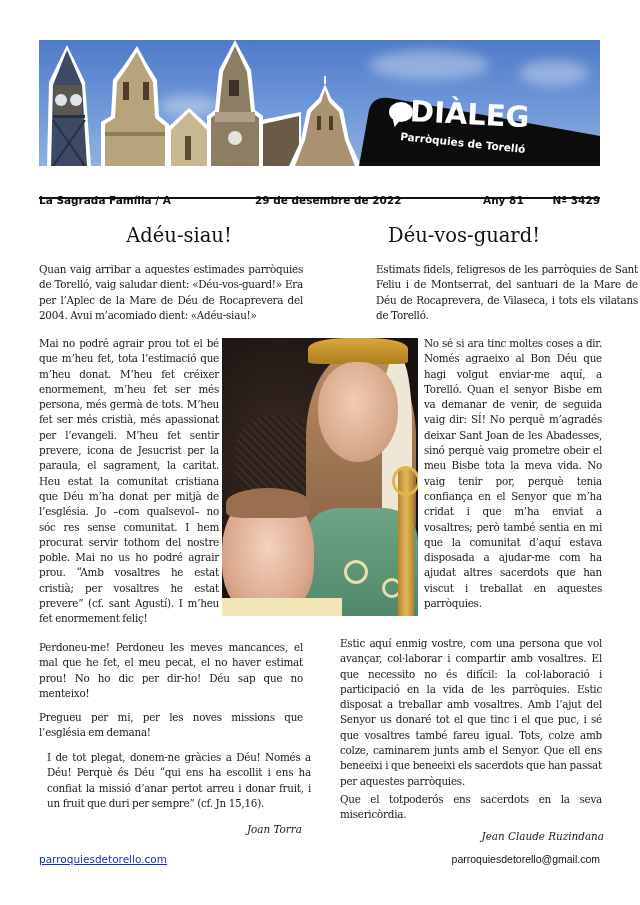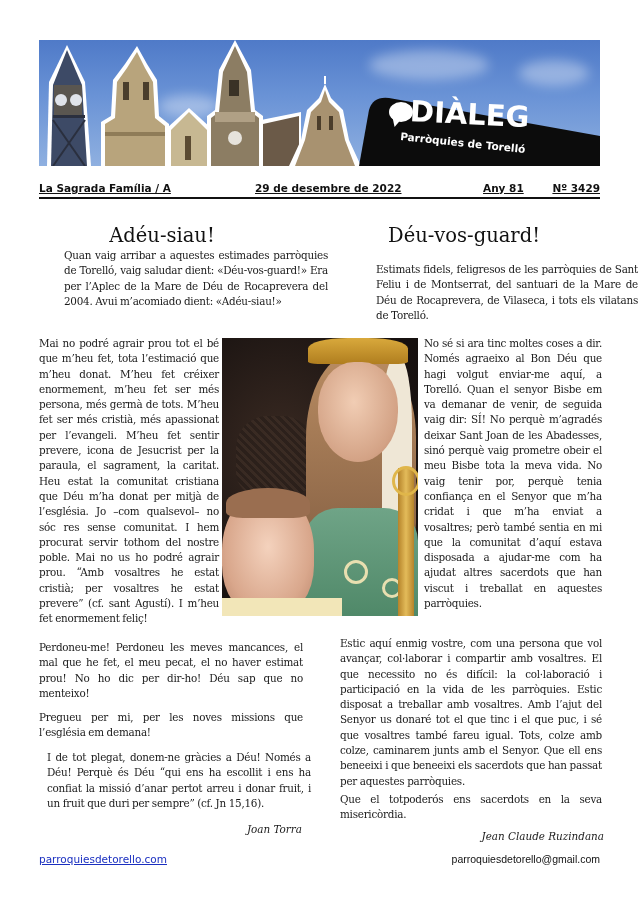--- a/index.html
+++ b/index.html
@@ -32,21 +32,21 @@
       position: absolute; left: 12px; top: 32px;
       font-family: "DejaVu Sans", sans-serif; font-weight: bold; font-size: 10.5px;
       color: #ffffff; transform: rotate(6deg); transform-origin: left top;
     }
 
     
     .infobar {
       position: absolute; left: 39px; top: 178px; width: 561px; height: 16px;
       font-family: "DejaVu Sans", sans-serif; font-weight: bold; font-size: 10.5px; color: #111;
     }
-    .infobar span { position: absolute; top: 4px; white-space: nowrap; text-decoration: underline; }
+    .infobar span { position: absolute; top: 16px; white-space: nowrap; }
     .rule { position: absolute; left: 39px; top: 197px; width: 561px; height: 2px; background: #111; }
 
     
     .title { position: absolute; top: 224px; font-size: 19.5px; font-weight: normal; text-align: center; color: #111; white-space: nowrap; }
 
     
     .p {
       position: absolute; font-size: 10.4px; line-height: 15.3px; text-align: justify;
       color: #1a1a1a; letter-spacing: -0.25px; word-spacing: -0.3px;
     }
@@ -136,22 +136,22 @@
 </div>
 
 <div class="infobar">
   <span style="left:0;">La Sagrada Família / A</span>
   <span style="left:216px;">29 de desembre de 2022</span>
   <span style="left:444px;">Any 81</span>
   <span style="right:0;">Nº 3429</span>
 </div>
 <div class="rule"></div>
 
-<h2 class="title" style="left:22px; width:280px;">Adéu-siau!</h2>
-<p class="p" style="left:39px; top:248px; width:264px;margin-left:25px;">Quan vaig arribar a aquestes estimades parròquies de Torelló, vaig saludar dient: «Déu-vos-guard!» Era per l’Aplec de la Mare de Déu de Rocaprevera del 2004. Avui m’acomiado dient: «Adéu-siau!»</p>
+<h2 class="title" style="left:39px; width:280px;">Adéu-siau!</h2>
+<p class="p" style="left:39px; top:262px; width:264px;">Quan vaig arribar a aquestes estimades parròquies de Torelló, vaig saludar dient: «Déu-vos-guard!» Era per l’Aplec de la Mare de Déu de Rocaprevera del 2004. Avui m’acomiado dient: «Adéu-siau!»</p>
 <p class="p" style="left:39px; top:336px; width:180px;">Mai no podré agrair prou tot el bé que m’heu fet, tota l’estimació que m’heu donat. M’heu fet créixer enormement, m’heu fet ser més persona, més germà de tots. M’heu fet ser més cristià, més apassionat per l’evangeli. M’heu fet sentir prevere, icona de Jesucrist per la paraula, el sagrament, la caritat. Heu estat la comunitat cristiana que Déu m’ha donat per mitjà de l’església. Jo –com qualsevol– no sóc res sense comunitat. I hem procurat servir tothom del nostre poble. Mai no us ho podré agrair prou. “Amb vosaltres he estat cristià; per vosaltres he estat prevere” (cf. sant Agustí). I m’heu fet enormement feliç!</p>
 <p class="p" style="left:39px; top:640px; width:264px;">Perdoneu-me! Perdoneu les meves mancances, el mal que he fet, el meu pecat, el no haver estimat prou! No ho dic per dir-ho! Déu sap que no menteixo!</p>
 <p class="p" style="left:39px; top:710px; width:264px;">Pregueu per mi, per les noves missions que l’església em demana!</p>
 <p class="p" style="left:39px; top:750px; width:264px;margin-left:8px;">I de tot plegat, donem-ne gràcies a Déu! Només a Déu! Perquè és Déu “qui ens ha escollit i ens ha confiat la missió d’anar pertot arreu i donar fruit, i un fruit que duri per sempre” (cf. Jn 15,16).</p>
 <div class="sig" style="right:338px; top:823px;">Joan Torra</div>
 
 <h2 class="title" style="left:326px; width:276px;">Déu-vos-guard!</h2>
 <p class="p" style="left:340px; top:262px; width:262px;margin-left:36px;">Estimats fidels, feligresos de les parròquies de Sant Feliu i de Montserrat, del santuari de la Mare de Déu de Rocaprevera, de Vilaseca, i tots els vilatans de Torelló.</p>
 <p class="p" style="left:424px; top:336px; width:178px;">No sé si ara tinc moltes coses a dir. Només agraeixo al Bon Déu que hagi volgut enviar-me aquí, a Torelló. Quan el senyor Bisbe em va demanar de venir, de seguida vaig dir: SÍ! No perquè m’agradés deixar Sant Joan de les Abadesses, sinó perquè vaig prometre obeir el meu Bisbe tota la meva vida. No vaig tenir por, perquè tenia confiança en el Senyor que m’ha cridat i que m’ha enviat a vosaltres; però també sentia en mi que la comunitat d’aquí estava disposada a ajudar-me com ha ajudat altres sacerdots que han viscut i treballat en aquestes parròquies.</p>
 <p class="p" style="left:340px; top:636px; width:262px;">Estic aquí enmig vostre, com una persona que vol avançar, col·laborar i compartir amb vosaltres. El que necessito no és difícil: la col·laboració i participació en la vida de les parròquies. Estic disposat a treballar amb vosaltres. Amb l’ajut del Senyor us donaré tot el que tinc i el que puc, i sé que vosaltres també fareu igual. Tots, colze amb colze, caminarem junts amb el Senyor. Que ell ens beneeixi i que beneeixi els sacerdots que han passat per aquestes parròquies.</p>

